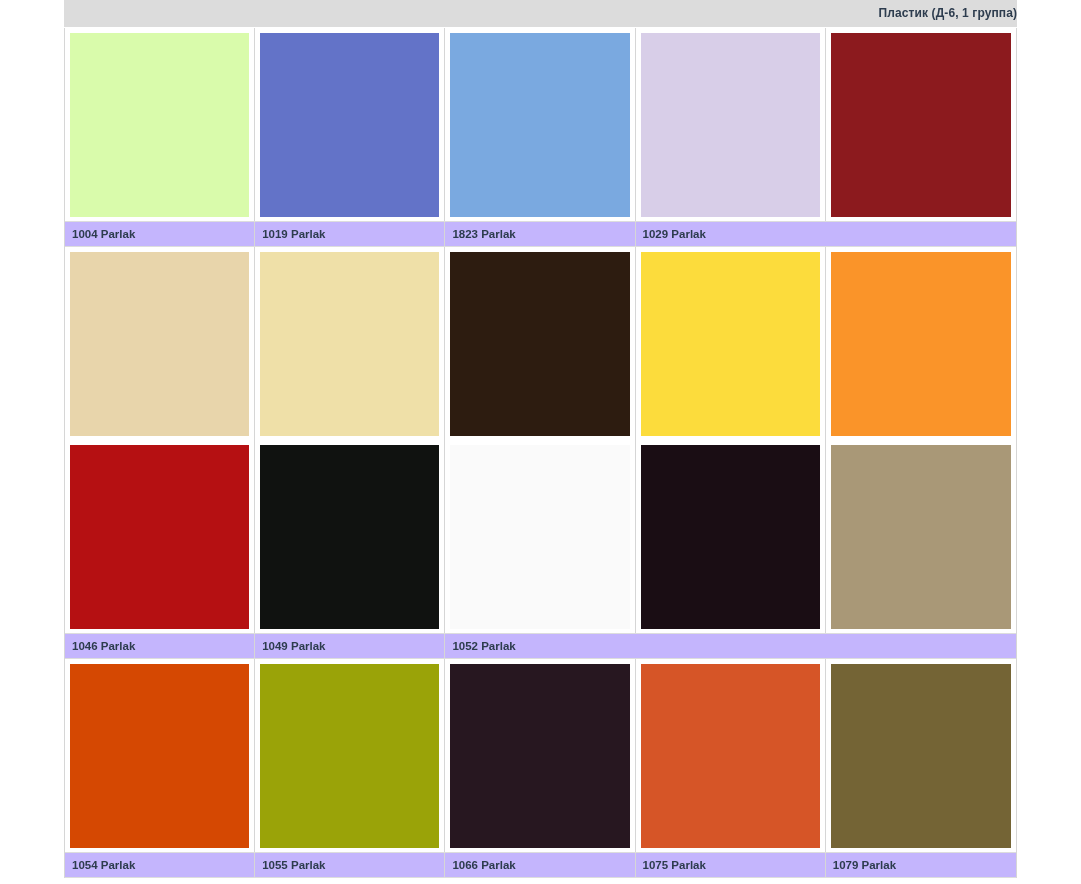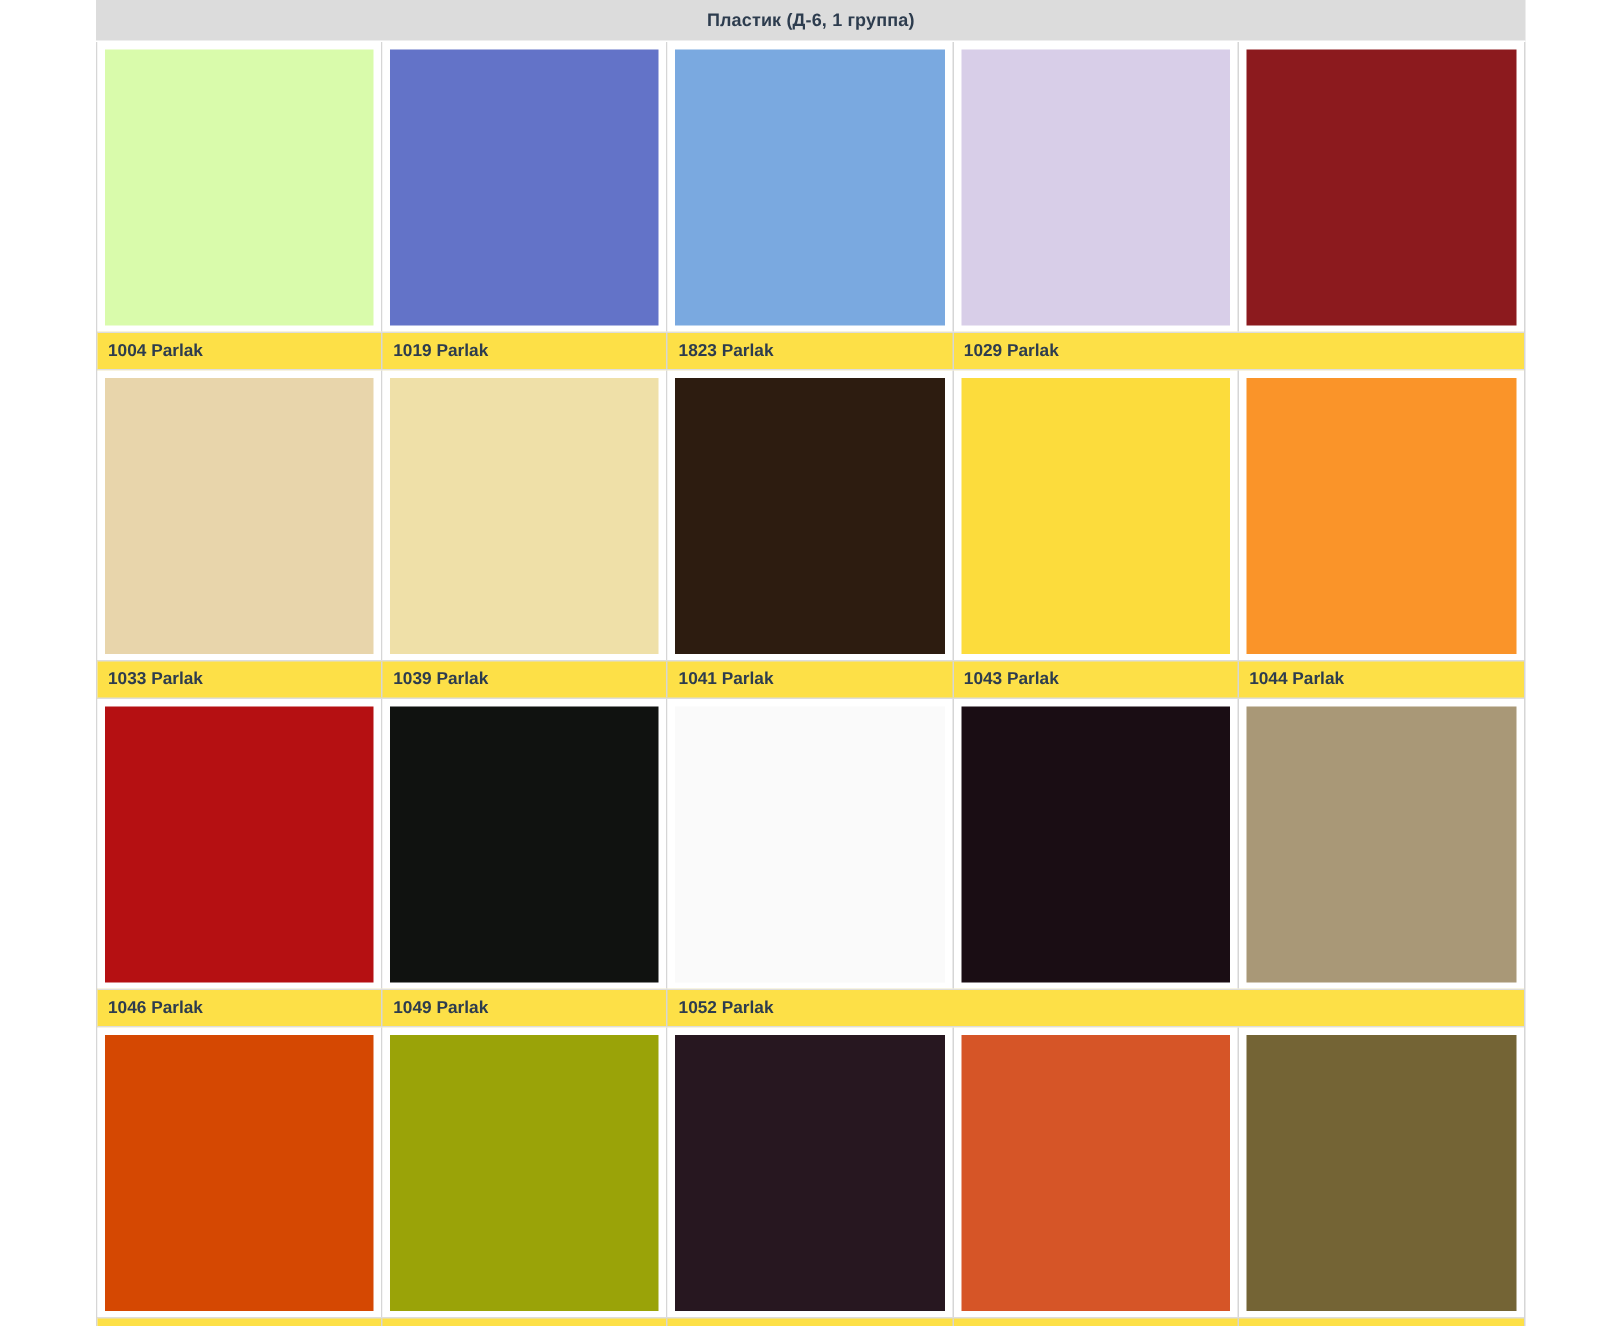--- a/index.html
+++ b/index.html
@@ -20,21 +20,21 @@
     top: 0;
     width: 953px;
     box-sizing: border-box;
   }
 
   .catalog-header {
     background: #dcdcdc;
     border-bottom: 1px solid #ffffff;
     height: 27px;
     line-height: 27px;
-    text-align: center;
+    text-align: right;
     font-size: 12px;
     font-weight: bold;
     color: #2d3c4e;
     letter-spacing: 0.1px;
   }
 
   .grid {
     border-left: 1px solid #d6d6d6;
     border-right: 1px solid #d6d6d6;
     box-sizing: border-box;
@@ -61,21 +61,21 @@
     width: 100%;
     height: 184px;
     display: block;
   }
 
   .label-row {
     display: flex;
     width: 100%;
     border-top: 1px solid #dddddd;
     border-bottom: 1px solid #dddddd;
-    background: #fde047;
+    background: #c4b5fd;
     align-items: flex-end;
   }
 
   .label-cell {
     width: 20%;
     box-sizing: border-box;
     border-right: 1px solid #d6d6d6;
     padding: 5px 0 5px 7px;
     font-size: 11.5px;
     font-weight: bold;
@@ -129,27 +129,20 @@
         <div class="swatch-cell">
           <div class="swatch-chip" style="background: rgb(45, 28, 16);"></div>
         </div>
         <div class="swatch-cell">
           <div class="swatch-chip" style="background: rgb(252, 220, 60);"></div>
         </div>
         <div class="swatch-cell">
           <div class="swatch-chip" style="background: rgb(250, 148, 41);"></div>
         </div>
       </div>
-      <div class="label-row">
-        <div class="label-cell">1033 Parlak</div>
-        <div class="label-cell">1039 Parlak</div>
-        <div class="label-cell">1041 Parlak</div>
-        <div class="label-cell">1043 Parlak</div>
-        <div class="label-cell">1044 Parlak</div>
-      </div>
       <div class="swatch-row">
         <div class="swatch-cell">
           <div class="swatch-chip" style="background: rgb(181, 16, 18);"></div>
         </div>
         <div class="swatch-cell">
           <div class="swatch-chip" style="background: rgb(16, 18, 16);"></div>
         </div>
         <div class="swatch-cell">
           <div class="swatch-chip" style="background: rgb(250, 250, 250);"></div>
         </div>

